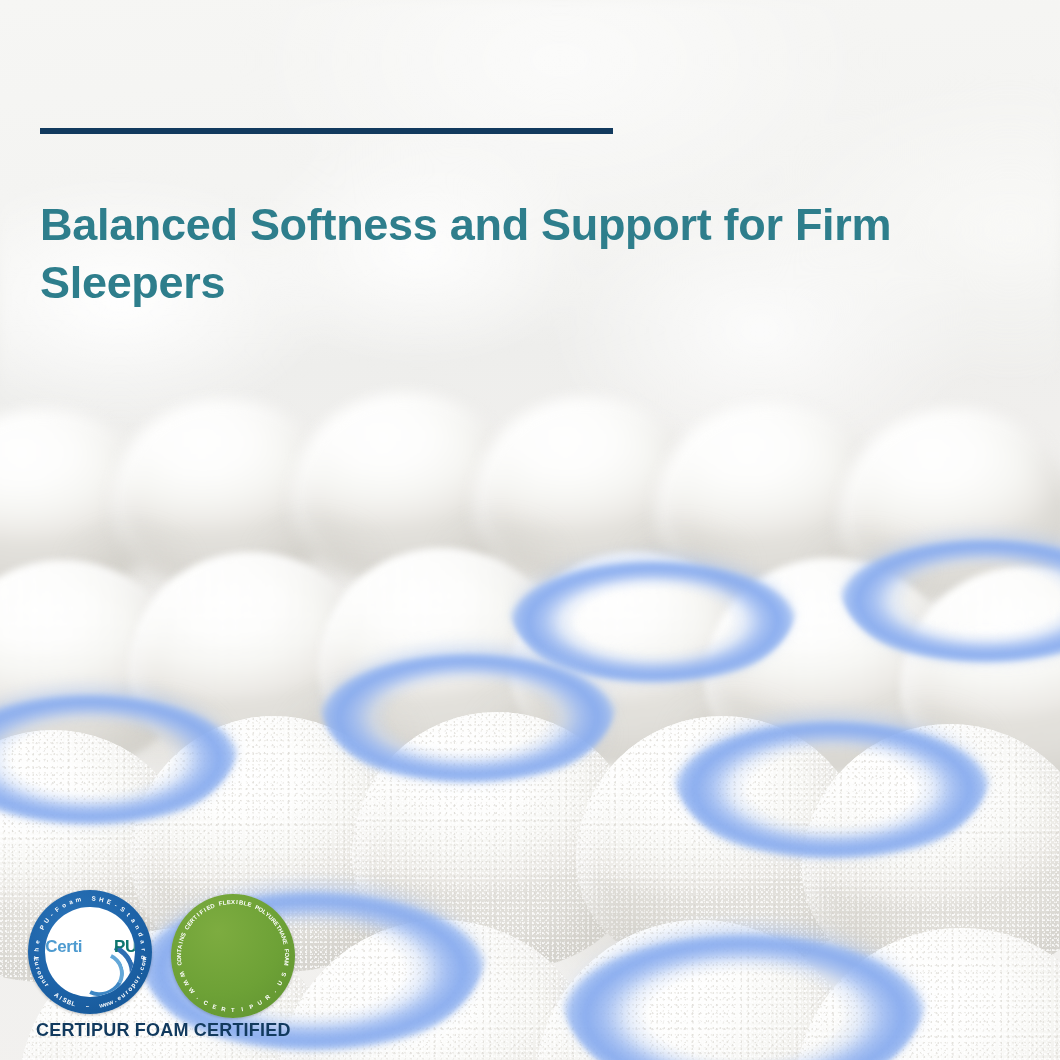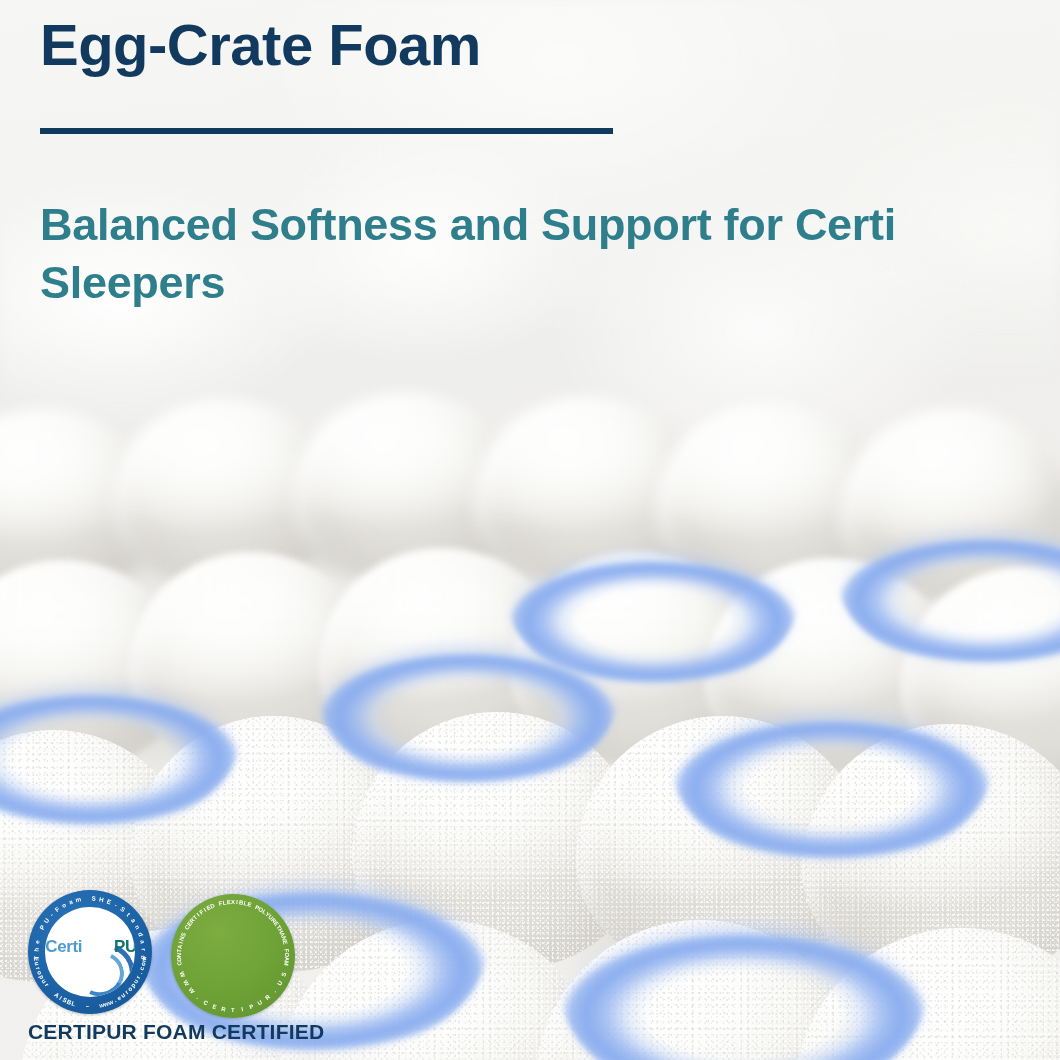--- a/index.html
+++ b/index.html
@@ -261,23 +261,23 @@
     font-weight: bold;
     letter-spacing: 0.2px;
     color: #ffffff;
     transform-origin: 0 0;
     white-space: pre;
   }
   .badge-us .ring-text span { font-size: 5.9px; }
 
   .cert-caption {
     position: absolute;
-    left: 4px;
+    left: 12px;
     top: 130px;
-    font-size: 21px;
+    font-size: 18px;
     font-weight: bold;
     letter-spacing: 0.2px;
     white-space: nowrap;
   }
 </style>
 </head>
 <body>
 
 <div class="canvas">
 
@@ -356,25 +356,24 @@
       <div class="arc-band inner-fade"></div>
         <div class="arc-band"></div>
     </div>
 
     <div class="arc" style="left:560px; top:800px; width:368px; height:300px;">
       <div class="arc-band inner-fade"></div>
         <div class="arc-band"></div>
     </div>
   </div>
 
-  <div class="headline" style="color: rgb(18, 58, 94);">Egg-Crate Foam</div>
 
   <div class="divider" style="background: rgb(18, 58, 94);"></div>
 
-  <div class="subhead" style="color: rgb(46, 126, 140);">Balanced Softness and Support for Certi Sleepers</div>
+  <div class="subhead" style="color: rgb(46, 126, 140);">Balanced Softness and Support for Firm Sleepers</div>
 
 
   <div class="cert-area">
 
     <div class="badge badge-eu">
       <div class="ring-text">
           <span style="transform: translate(-53.7204px, 5.48829px) rotate(-95.8333deg) translate(-50%, -50%);">T</span>
           <span style="transform: translate(-53.9486px, -2.35545px) rotate(-87.5deg) translate(-50%, -50%);">h</span>
           <span style="transform: translate(-53.0376px, -10.1494px) rotate(-79.1667deg) translate(-50%, -50%);">e</span>
           <span style="transform: translate(-51.0066px, -17.7291px) rotate(-70.8333deg) translate(-50%, -50%);"> </span>

